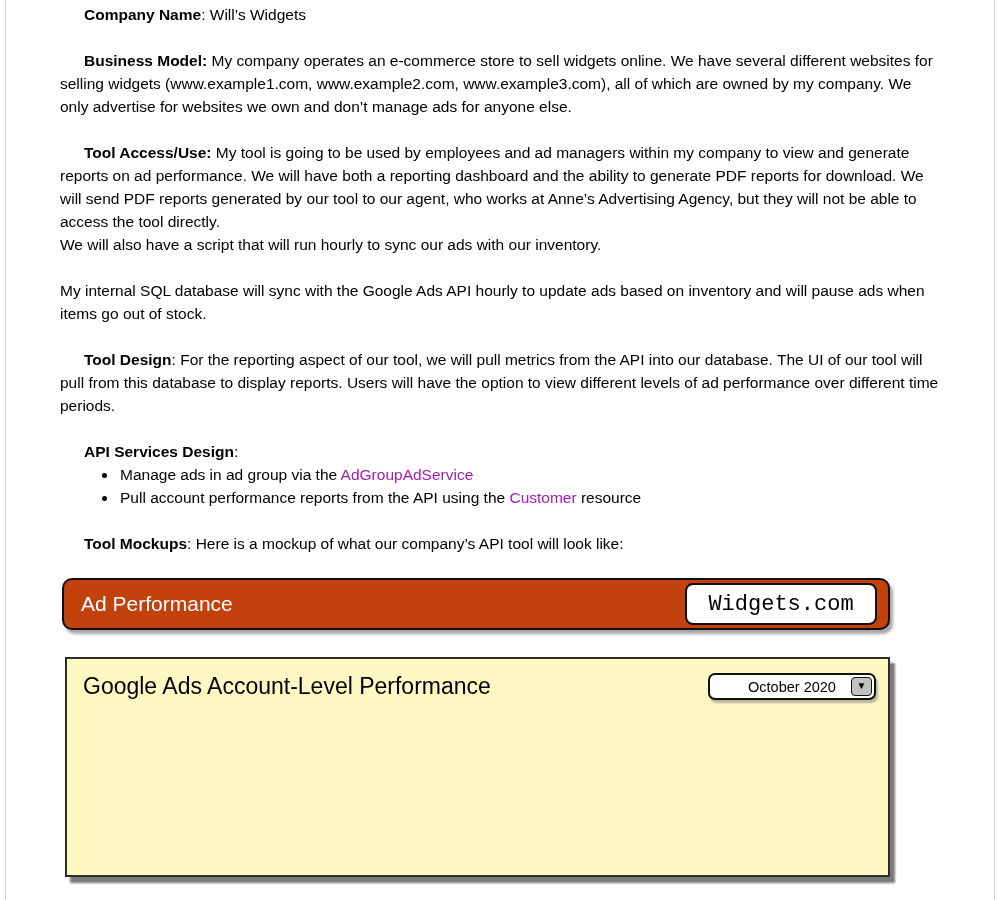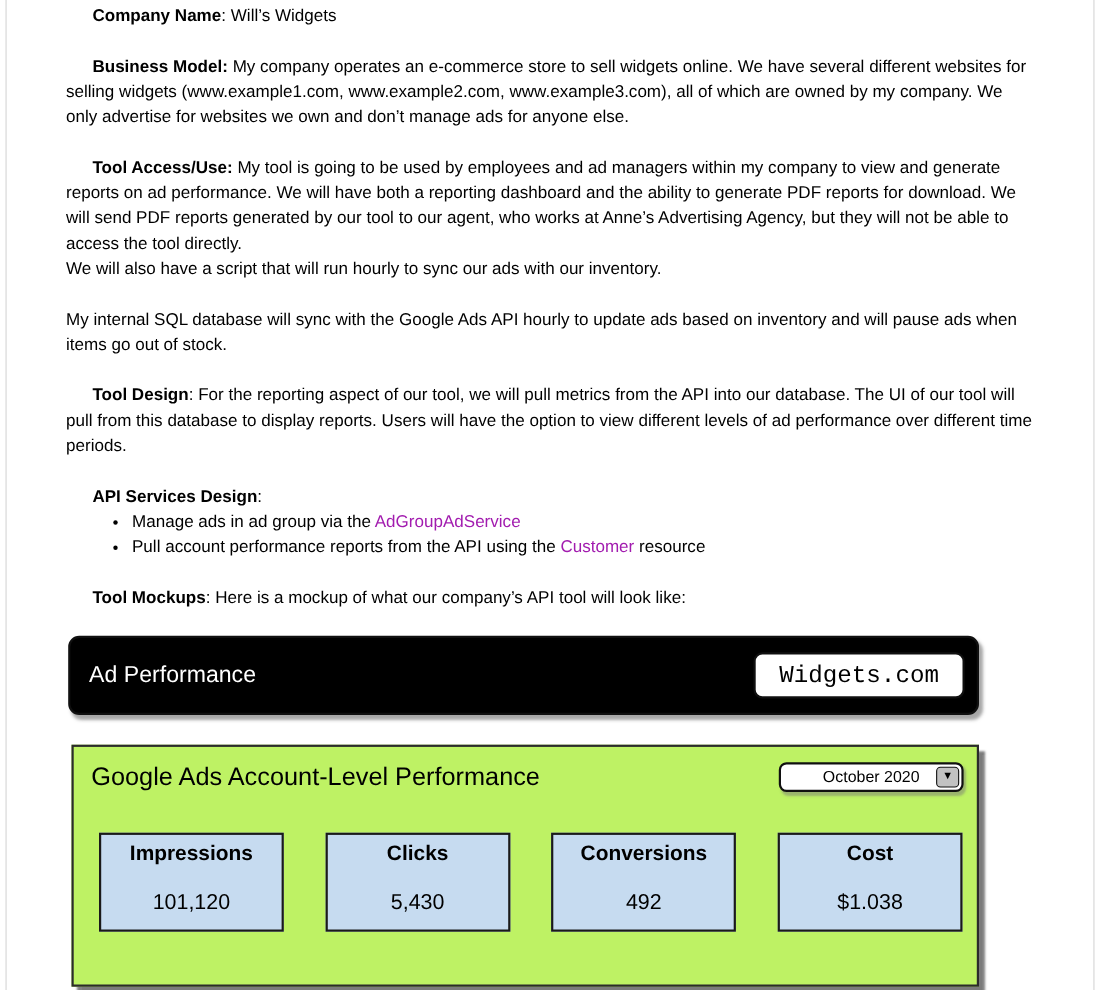--- a/index.html
+++ b/index.html
@@ -25,40 +25,40 @@
     font-size: 15.5px; line-height: 23px;
   }
   .doc-ul li { padding-left: 2px; }
   .doc-link {
     color: #a21caf; cursor: pointer;
   }
   strong { font-weight: bold; margin-left: 24px; }
 
   
   .mock-header {
-    width: 828px; height: 72px; margin-left: 2px; margin-bottom: 27px;
-    background: #000000;
+    width: 828px; height: 52px; margin-left: 2px; margin-bottom: 27px;
+    background: #c2410c;
     border: 2px solid #101010; border-radius: 10px;
     box-shadow: 3px 4px 3px rgba(120,120,120,0.65);
     display: flex; align-items: center; justify-content: space-between;
     padding: 0 11px 0 17px;
   }
   .mock-title { color: #ffffff; font-size: 21px; }
   .site-btn {
     background: #ffffff; color: #000000;
     border: 2px solid #101010; border-radius: 8px;
     width: 192px; height: 42px;
     font-size: 22px; font-family: Liberation Mono, monospace;
     cursor: pointer;
   }
 
   
   .panel {
     width: 825px; height: 220px; margin-left: 5px;
-    background: #bef264;
+    background: #fef9c3;
     border: 2px solid #2b2b2b;
     box-shadow: 5px 6px 2px #7b7b7b;
   }
   .panel-head {
     display: flex; align-items: flex-start; justify-content: space-between;
     padding: 13px 12px 0 16px;
   }
   .panel-title { font-size: 23px; line-height: 28px; }
   .dropdown {
     position: relative; width: 168px; height: 27px; margin-top: 1px;
@@ -122,34 +122,16 @@
 
   <div class="panel">
     <div class="panel-head">
       <span class="panel-title">Google Ads Account-Level Performance</span>
       <div class="dropdown">
         <span class="dd-value">October 2020</span>
         <span class="dd-arrow">▼</span>
       </div>
     </div>
 
-    <div class="cards">
-      <div class="card">
-        <div class="card-label">Impressions</div>
-        <div class="card-value">101,120</div>
-      </div>
-      <div class="card">
-        <div class="card-label">Clicks</div>
-        <div class="card-value">5,430</div>
-      </div>
-      <div class="card">
-        <div class="card-label">Conversions</div>
-        <div class="card-value">492</div>
-      </div>
-      <div class="card">
-        <div class="card-label">Cost</div>
-        <div class="card-value">$1.038</div>
-      </div>
-    </div>
 
   </div>
 
 </div>
 
 </body></html>

